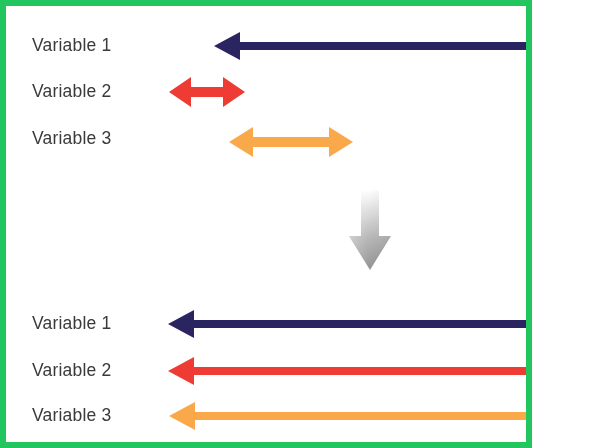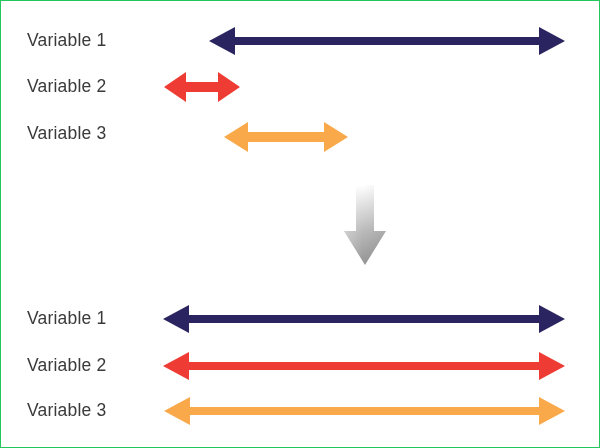--- a/index.html
+++ b/index.html
@@ -5,24 +5,24 @@
   html, body {
     margin: 0;
     padding: 0;
     background: #ffffff;
   }
   body {
     font-family: "Liberation Sans", sans-serif;
   }
   #canvas {
     position: relative;
-    width: 600px;
+    width: 532px;
     height: 448px;
     background: #ffffff;
-    border: 1px solid #22c55e;
+    border: 6px solid #22c55e;
     box-sizing: border-box;
     overflow: hidden;
   }
   .var-label {
     position: absolute;
     font-family: "Liberation Sans", sans-serif;
     font-size: 17.5px;
     color: #3a3a3a;
     letter-spacing: 0.2px;
     white-space: nowrap;

